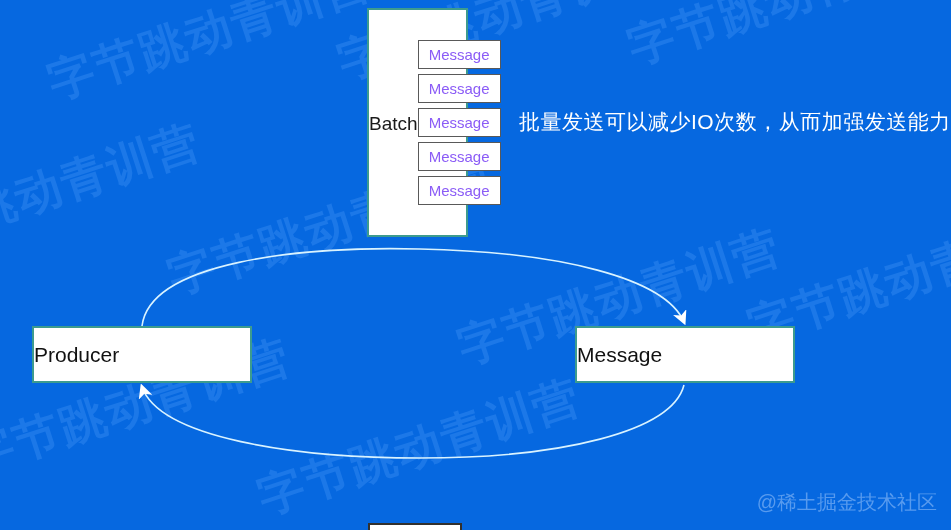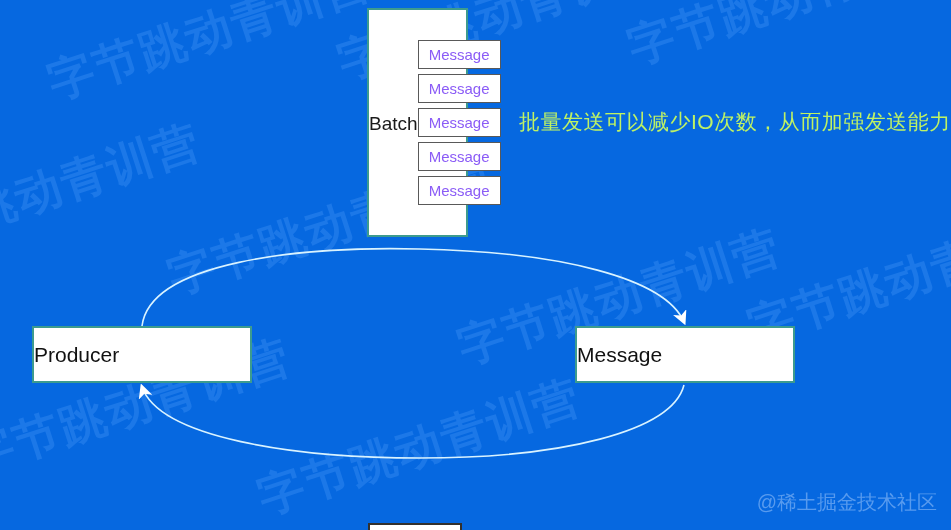--- a/index.html
+++ b/index.html
@@ -130,21 +130,21 @@
     font-size: 17px;
     margin-top: 41px;
   }
 
   
   #annotation {
     position: absolute;
     left: 519px;
     top: 108px;
     font-size: 21px;
-    color: #bef264;
+    color: #ffffff;
     white-space: nowrap;
     letter-spacing: 0.5px;
   }
 
   
   #corner-watermark {
     position: absolute;
     right: 14px;
     bottom: 14px;
     font-size: 20px;

